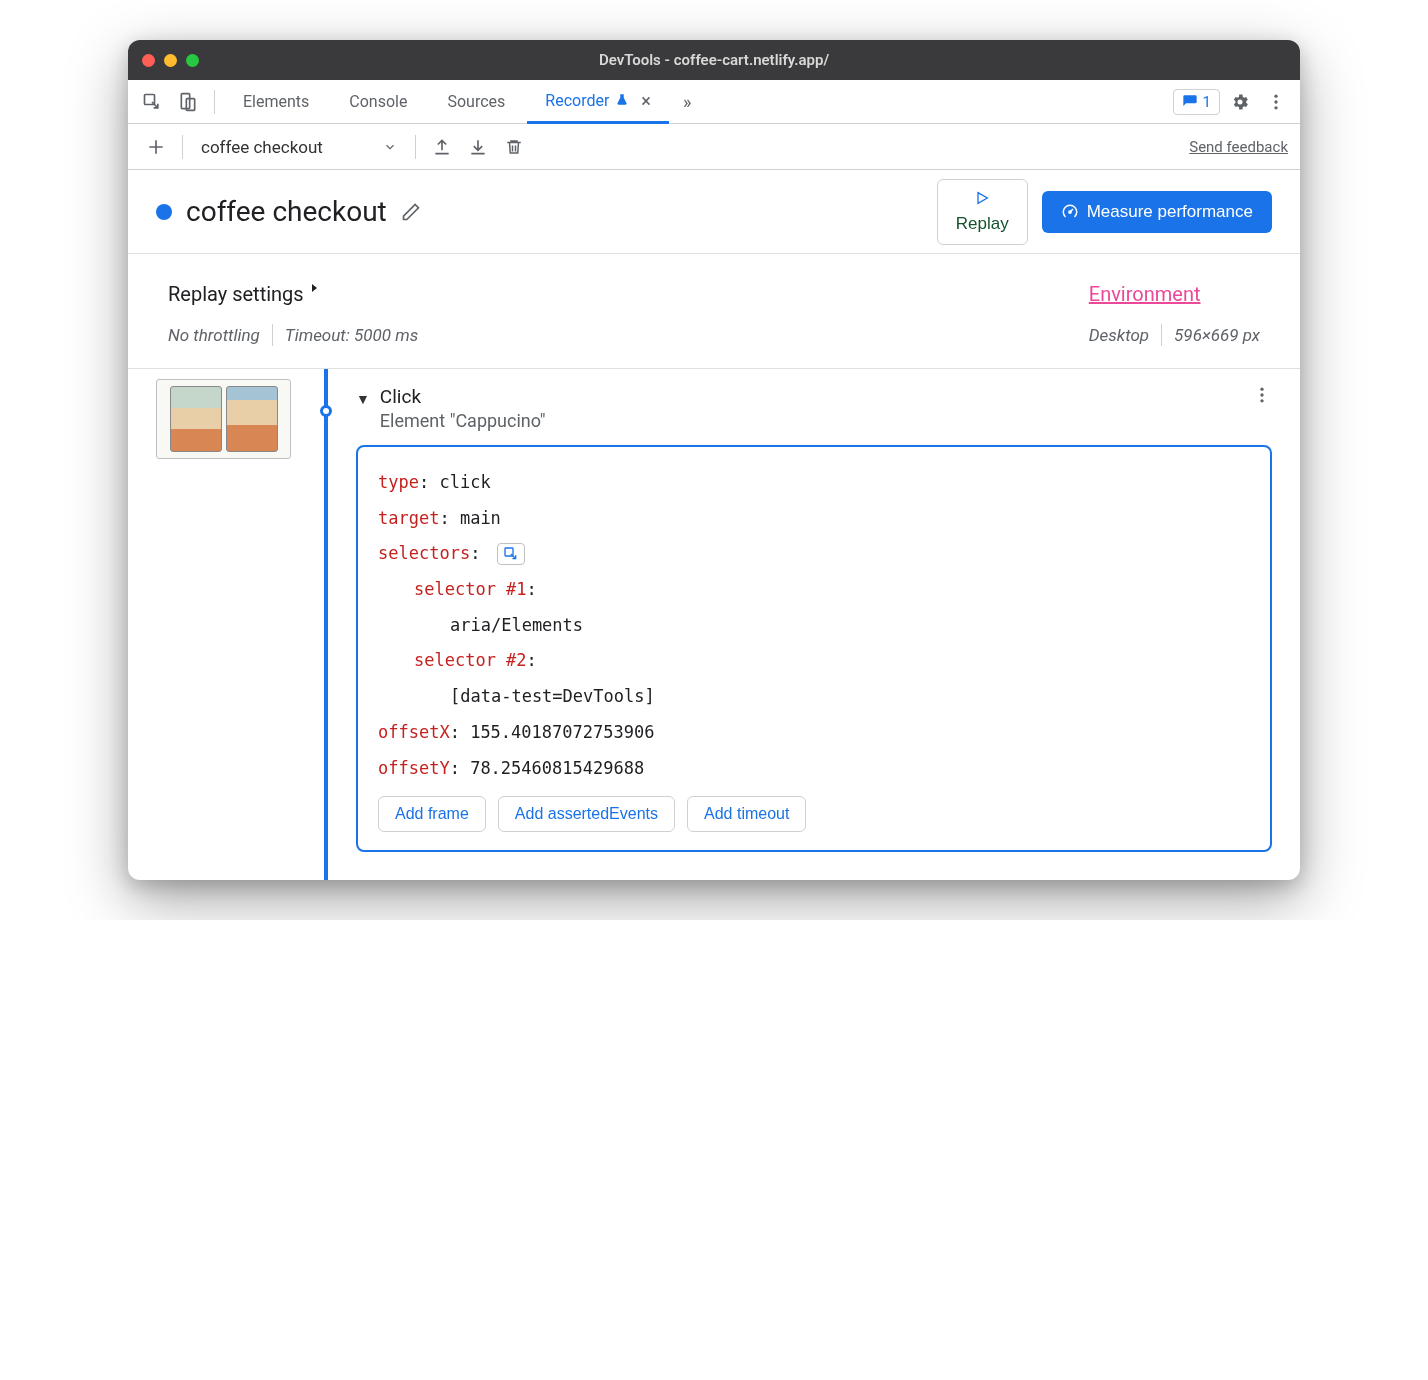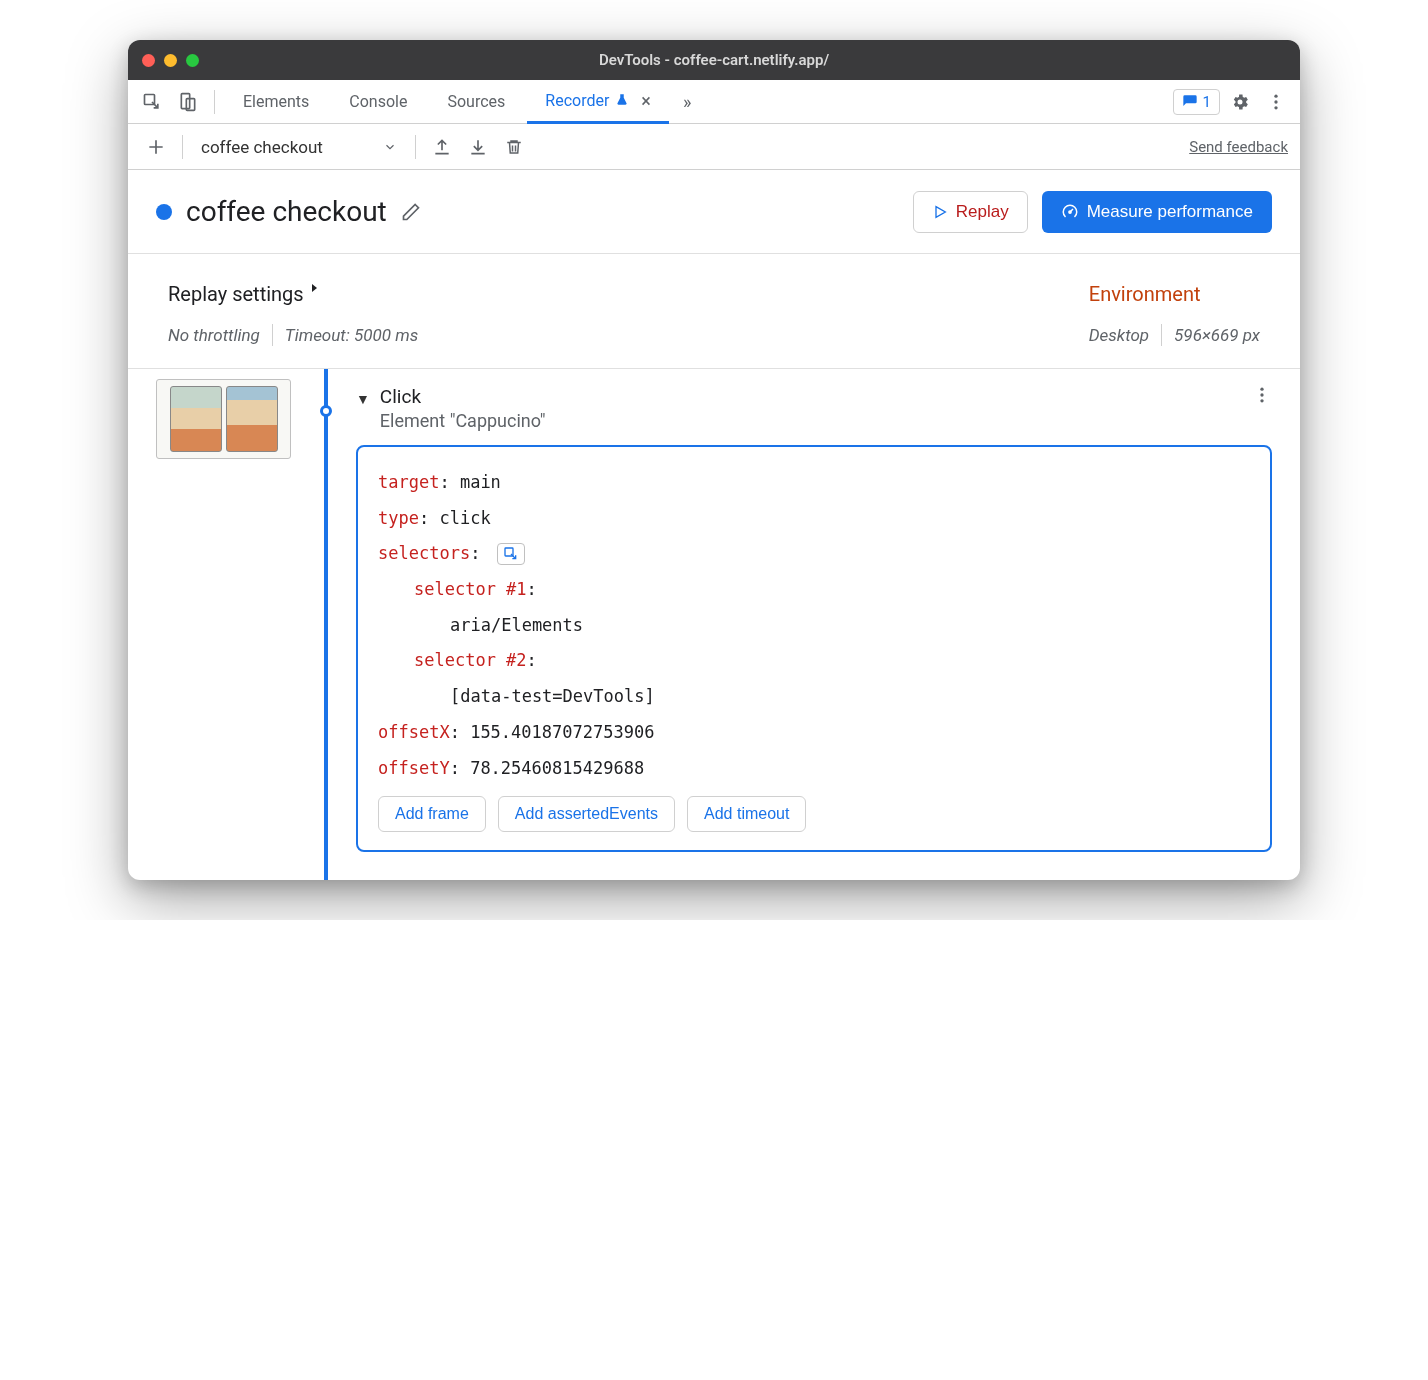--- a/index.html
+++ b/index.html
@@ -70,33 +70,33 @@
     display: flex;
     align-items: center;
     padding: 0 28px;
     gap: 14px;
   }
   .dot-blue { width: 16px; height: 16px; border-radius: 50%; background: #1a73e8; }
   .recording-title { font-size: 28px; color: #202124; }
   .edit-icon { color: #5f6368; cursor: pointer; }
   .header-spacer { flex: 1; }
   .btn { border-radius: 6px; padding: 10px 18px; font-size: 17px; font-weight: 500; cursor: pointer; display: flex; align-items: center; gap: 8px; border: 1px solid transparent; }
-  .btn-outline { background: #fff; border-color: #d0d0d0; color: #b91c1c; }
+  .btn-outline { background: #fff; border-color: #d0d0d0; color: #14532d; flex-direction: column; }
   .btn-primary { background: #1a73e8; color: #fff; align-items: center; }
 
   .settings-row {
     padding: 28px 40px 22px;
     border-bottom: 1px solid #e0e0e0;
     display: flex;
   }
   .settings-left { flex: 1; }
   .settings-title { font-size: 20px; color: #202124; display: flex; align-items: flex-start; gap: 4px; margin-bottom: 18px; cursor: pointer; }
   .settings-values { display: flex; align-items: center; color: #5f6368; font-size: 17px; font-style: italic; }
   .settings-sep { width: 1px; height: 22px; background: #d0d0d0; margin: 0 12px; }
-  .settings-right .env-title { font-size: 20px; color: #c2410c; margin-bottom: 18px; }
+  .settings-right .env-title { font-size: 20px; color: #ec4899; margin-bottom: 18px; text-decoration: underline; }
 
   .timeline {
     display: flex;
     padding: 0;
   }
   .thumb-col { width: 180px; padding: 10px 0 0 28px; }
   .thumb { width: 135px; height: 80px; border: 1px solid #c0c0c0; border-radius: 3px; background: #f8f8f5; display: flex; gap: 4px; padding: 6px; justify-content: center; }
   .cup { width: 52px; border-radius: 3px; background: linear-gradient(#c5d6cb 0 33%, #e8cfa8 33% 66%, #d88754 66% 100%); border: 1px solid #888; position: relative; }
   .cup.c2 { background: linear-gradient(#a4c3d4 0 20%, #e8cfa8 20% 60%, #d88754 60% 100%); }
 
@@ -291,22 +291,22 @@
         <div class="step-more">
           <svg width="20" height="20" viewBox="0 0 24 24" fill="currentColor">
               <circle cx="12" cy="5" r="2"></circle>
               <circle cx="12" cy="12" r="2"></circle>
               <circle cx="12" cy="19" r="2"></circle>
             </svg>
         </div>
       </div>
 
       <div class="step-body">
+        <div><span class="key">type</span>: <span>click</span></div>
         <div><span class="key">target</span>: <span>main</span></div>
-        <div><span class="key">type</span>: <span>click</span></div>
         <div><span class="key">selectors</span>:
           <span class="inline-icon-btn">
             <svg width="16" height="16" viewBox="0 0 24 24" fill="none" stroke="#1a73e8" stroke-width="2">
                 <rect x="3" y="3" width="12" height="12" rx="1"></rect>
                 <path d="M12 12l7 7m0-5v5h-5"></path>
               </svg>
           </span>
         </div>
         <div class="indent-1"><span class="key">selector #1</span>:</div>
         <div class="indent-2">aria/Elements</div>

